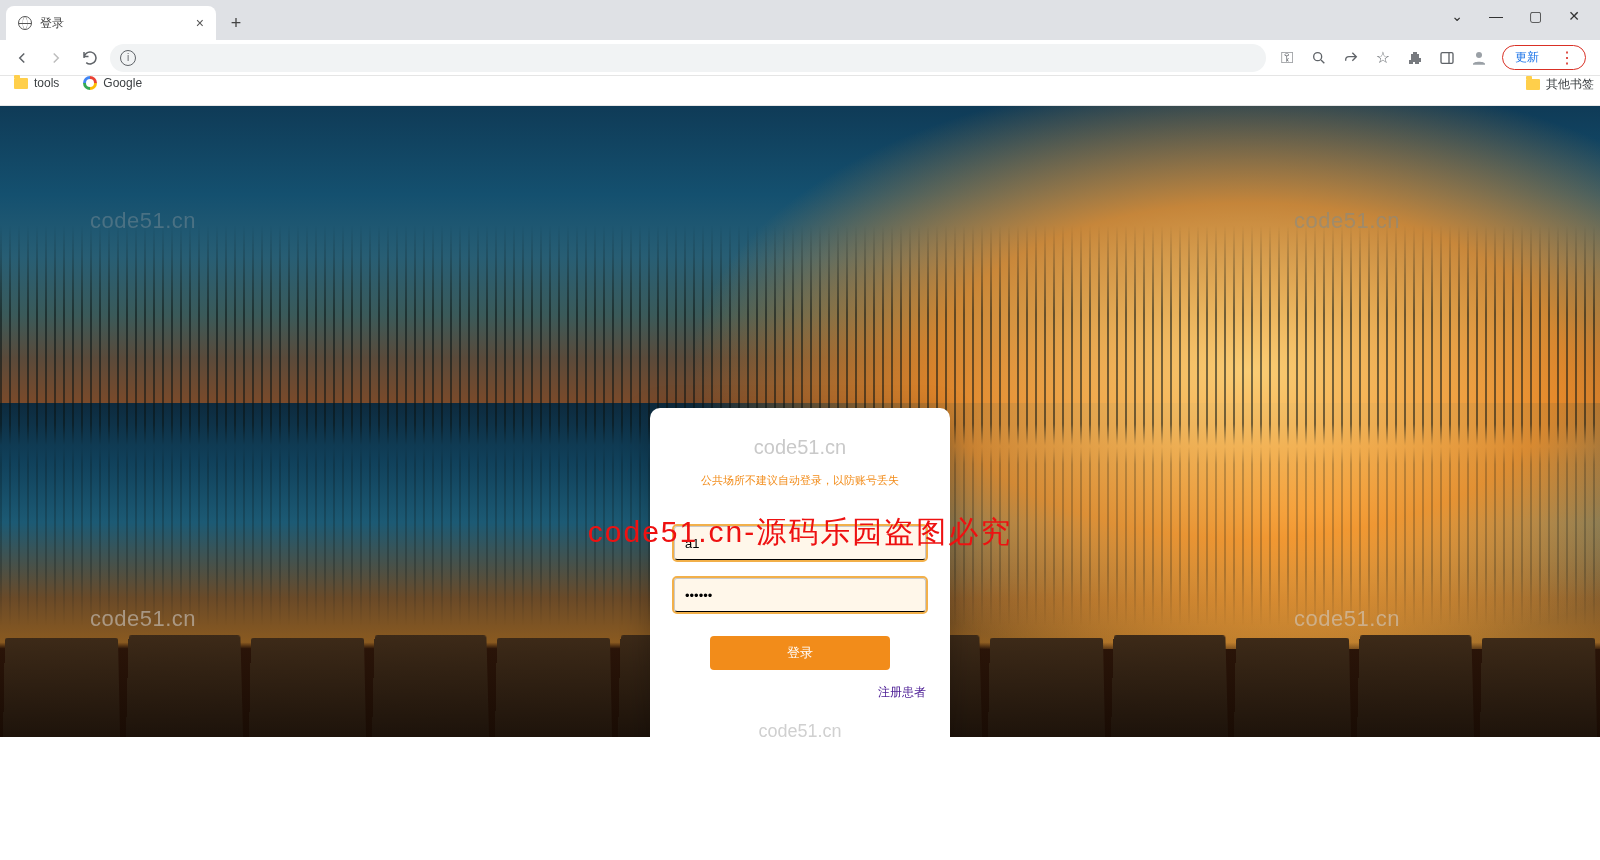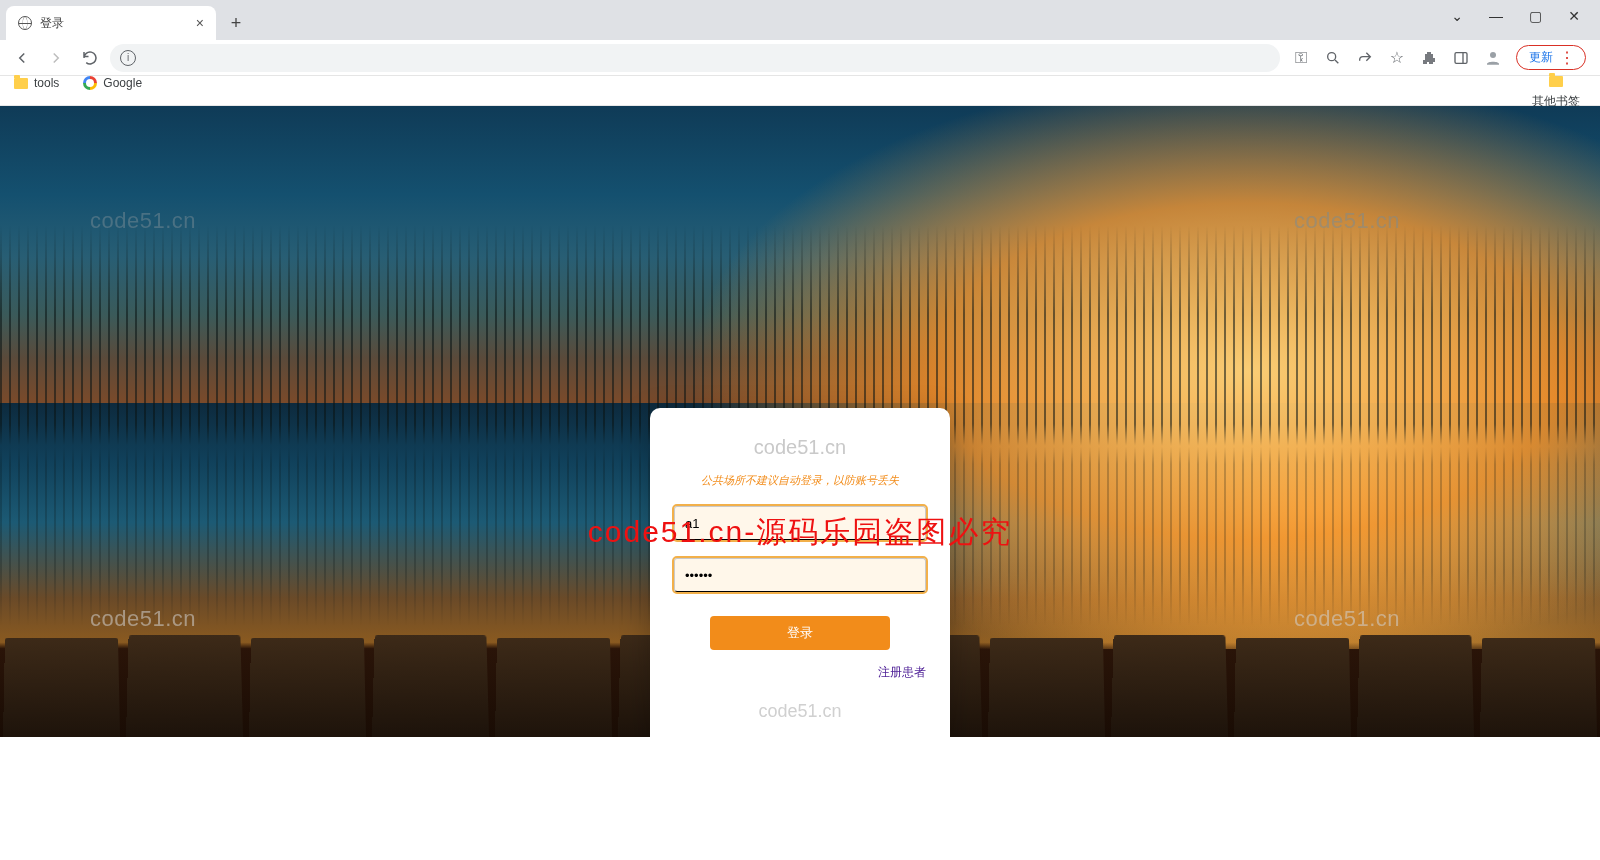--- a/index.html
+++ b/index.html
@@ -21,31 +21,31 @@
 
 .addr-row { height: 36px; background: #fff; display: flex; align-items: center; padding: 0 8px; gap: 6px; border-bottom: 1px solid #e5e5e5; }
 .nav-btn { width: 28px; height: 28px; display: flex; align-items: center; justify-content: center; color: #5f6368; border-radius: 50%; }
 .nav-btn svg { width: 18px; height: 18px; }
 .addr-bar { flex: 1; height: 28px; background: #f1f3f4; border-radius: 14px; display: flex; align-items: center; padding: 0 10px; gap: 8px; font-size: 13px; color: #5f6368; }
 .addr-bar .info { width: 16px; height: 16px; border: 1.5px solid #5f6368; border-radius: 50%; display: flex; align-items: center; justify-content: center; font-size: 10px; }
 .addr-bar .url { color: #202124; }
 .addr-bar .url .dim { color: #80868b; }
 .right-icons { display: flex; align-items: center; gap: 14px; padding: 0 6px; color: #5f6368; }
 .right-icons .ic { width: 18px; height: 18px; display: flex; align-items: center; justify-content: center; }
-.update-btn { border: 1px solid #d93025; color: #1a73e8; border-radius: 16px; padding: 3px 10px 3px 12px; font-size: 12px; display: flex; align-items: center; gap: 6px; }
+.update-btn { border: 1px solid #d93025; color: #1a73e8; border-radius: 16px; padding: 3px 10px 3px 12px; font-size: 12px; display: flex; align-items: center; gap: 20px; }
 .update-btn .dots { color: #d93025; font-size: 16px; line-height: 1; }
 
 
 .bm-bar { height: 30px; background: #fff; display: flex; align-items: flex-start; padding: 0 14px; gap: 24px; font-size: 12px; color: #3c4043; border-bottom: 1px solid #e8e8e8; position: relative; }
 .bm-item { display: flex; align-items: center; gap: 6px; }
 .folder-ic { width: 14px; height: 11px; background: #ffcf4b; border-radius: 1px; position: relative; }
 .folder-ic::before { content: ""; position: absolute; top: -3px; left: 0; width: 6px; height: 3px; background: #ffcf4b; border-radius: 1px 1px 0 0; }
 .g-ic { width: 14px; height: 14px; border-radius: 50%; background: conic-gradient(#ea4335 0 90deg,#fbbc05 90deg 180deg,#34a853 180deg 270deg,#4285f4 270deg 360deg); position: relative; }
 .g-ic::after { content: ""; position: absolute; inset: 3px; background: #fff; border-radius: 50%; }
-.bm-other { position: absolute; right: 20px; display: flex; align-items: center; gap: 6px; flex-direction: column; }
+.bm-other { position: absolute; right: 6px; display: flex; align-items: center; gap: 6px; }
 
 
 .page { position: relative; width: 100%; height: 631px; overflow: hidden; }
 
 
 .bg { position: absolute; inset: 0;
   background:
     linear-gradient(180deg, rgba(0,0,0,0) 0%, rgba(0,0,0,0) 86%, #2a1408 86%, #190c04 100%),
     radial-gradient(ellipse 900px 480px at 78% 42%, rgba(255,210,120,.95), rgba(255,150,40,.75) 35%, rgba(180,70,20,0) 62%),
     radial-gradient(ellipse 700px 420px at 82% 64%, rgba(255,180,70,.85), rgba(210,100,20,0) 60%),
@@ -65,21 +65,21 @@
 .plank:nth-child(even){ transform: perspective(400px) rotateX(10deg) translateY(2px); }
 
 
 .wm { position: absolute; color: rgba(210,210,210,.55); font-size: 22px; font-weight: 400; letter-spacing: .5px; pointer-events: none; }
 .wm.dark { color: rgba(120,140,150,.5); }
 .big-wm { position: absolute; left: 50%; top: 406px; transform: translateX(-50%); color: #e11; font-size: 30px; font-weight: 500; letter-spacing: 2px; white-space: nowrap; pointer-events:none; z-index: 30; }
 
 
 .card { position: absolute; left: 50%; top: 302px; transform: translateX(-50%); width: 300px; background: #fff; border-radius: 10px; padding: 28px 24px 26px; z-index: 20; box-shadow: 0 8px 30px rgba(0,0,0,.25); }
 .card .wm-in { text-align: center; color: #c9c9c9; font-size: 20px; margin-bottom: 14px; }
-.card .hint { text-align: center; color: #f28c1a; font-size: 11px; margin-bottom: 18px; font-style: italic; }
+.card .hint { text-align: center; color: #f28c1a; font-size: 11px; margin-bottom: 38px; }
 .card input { width: 100%; height: 34px; border: 1px solid #c9c9c9; border-bottom: 1px solid #000; background: #fff7ea; border-radius: 3px; padding: 8px 10px; font-size: 13px; outline: 2px solid #f2b04a; outline-offset: 0; margin-bottom: 18px; }
 .card input::placeholder { color: #888; }
 .card .login-btn { width: 180px; height: 34px; margin: 6px auto 0; display: block; background: #f28c1a; color: #fff; border: none; border-radius: 4px; font-size: 13px; cursor: pointer; }
 .card .reg { text-align: right; font-size: 12px; color: #4c1d95; margin-top: 14px; }
 .card .wm-bottom { text-align: center; color: #d0d0d0; font-size: 18px; margin-top: 20px; }
 </style>
 </head>
 <body>
 
 <div class="win-controls">

